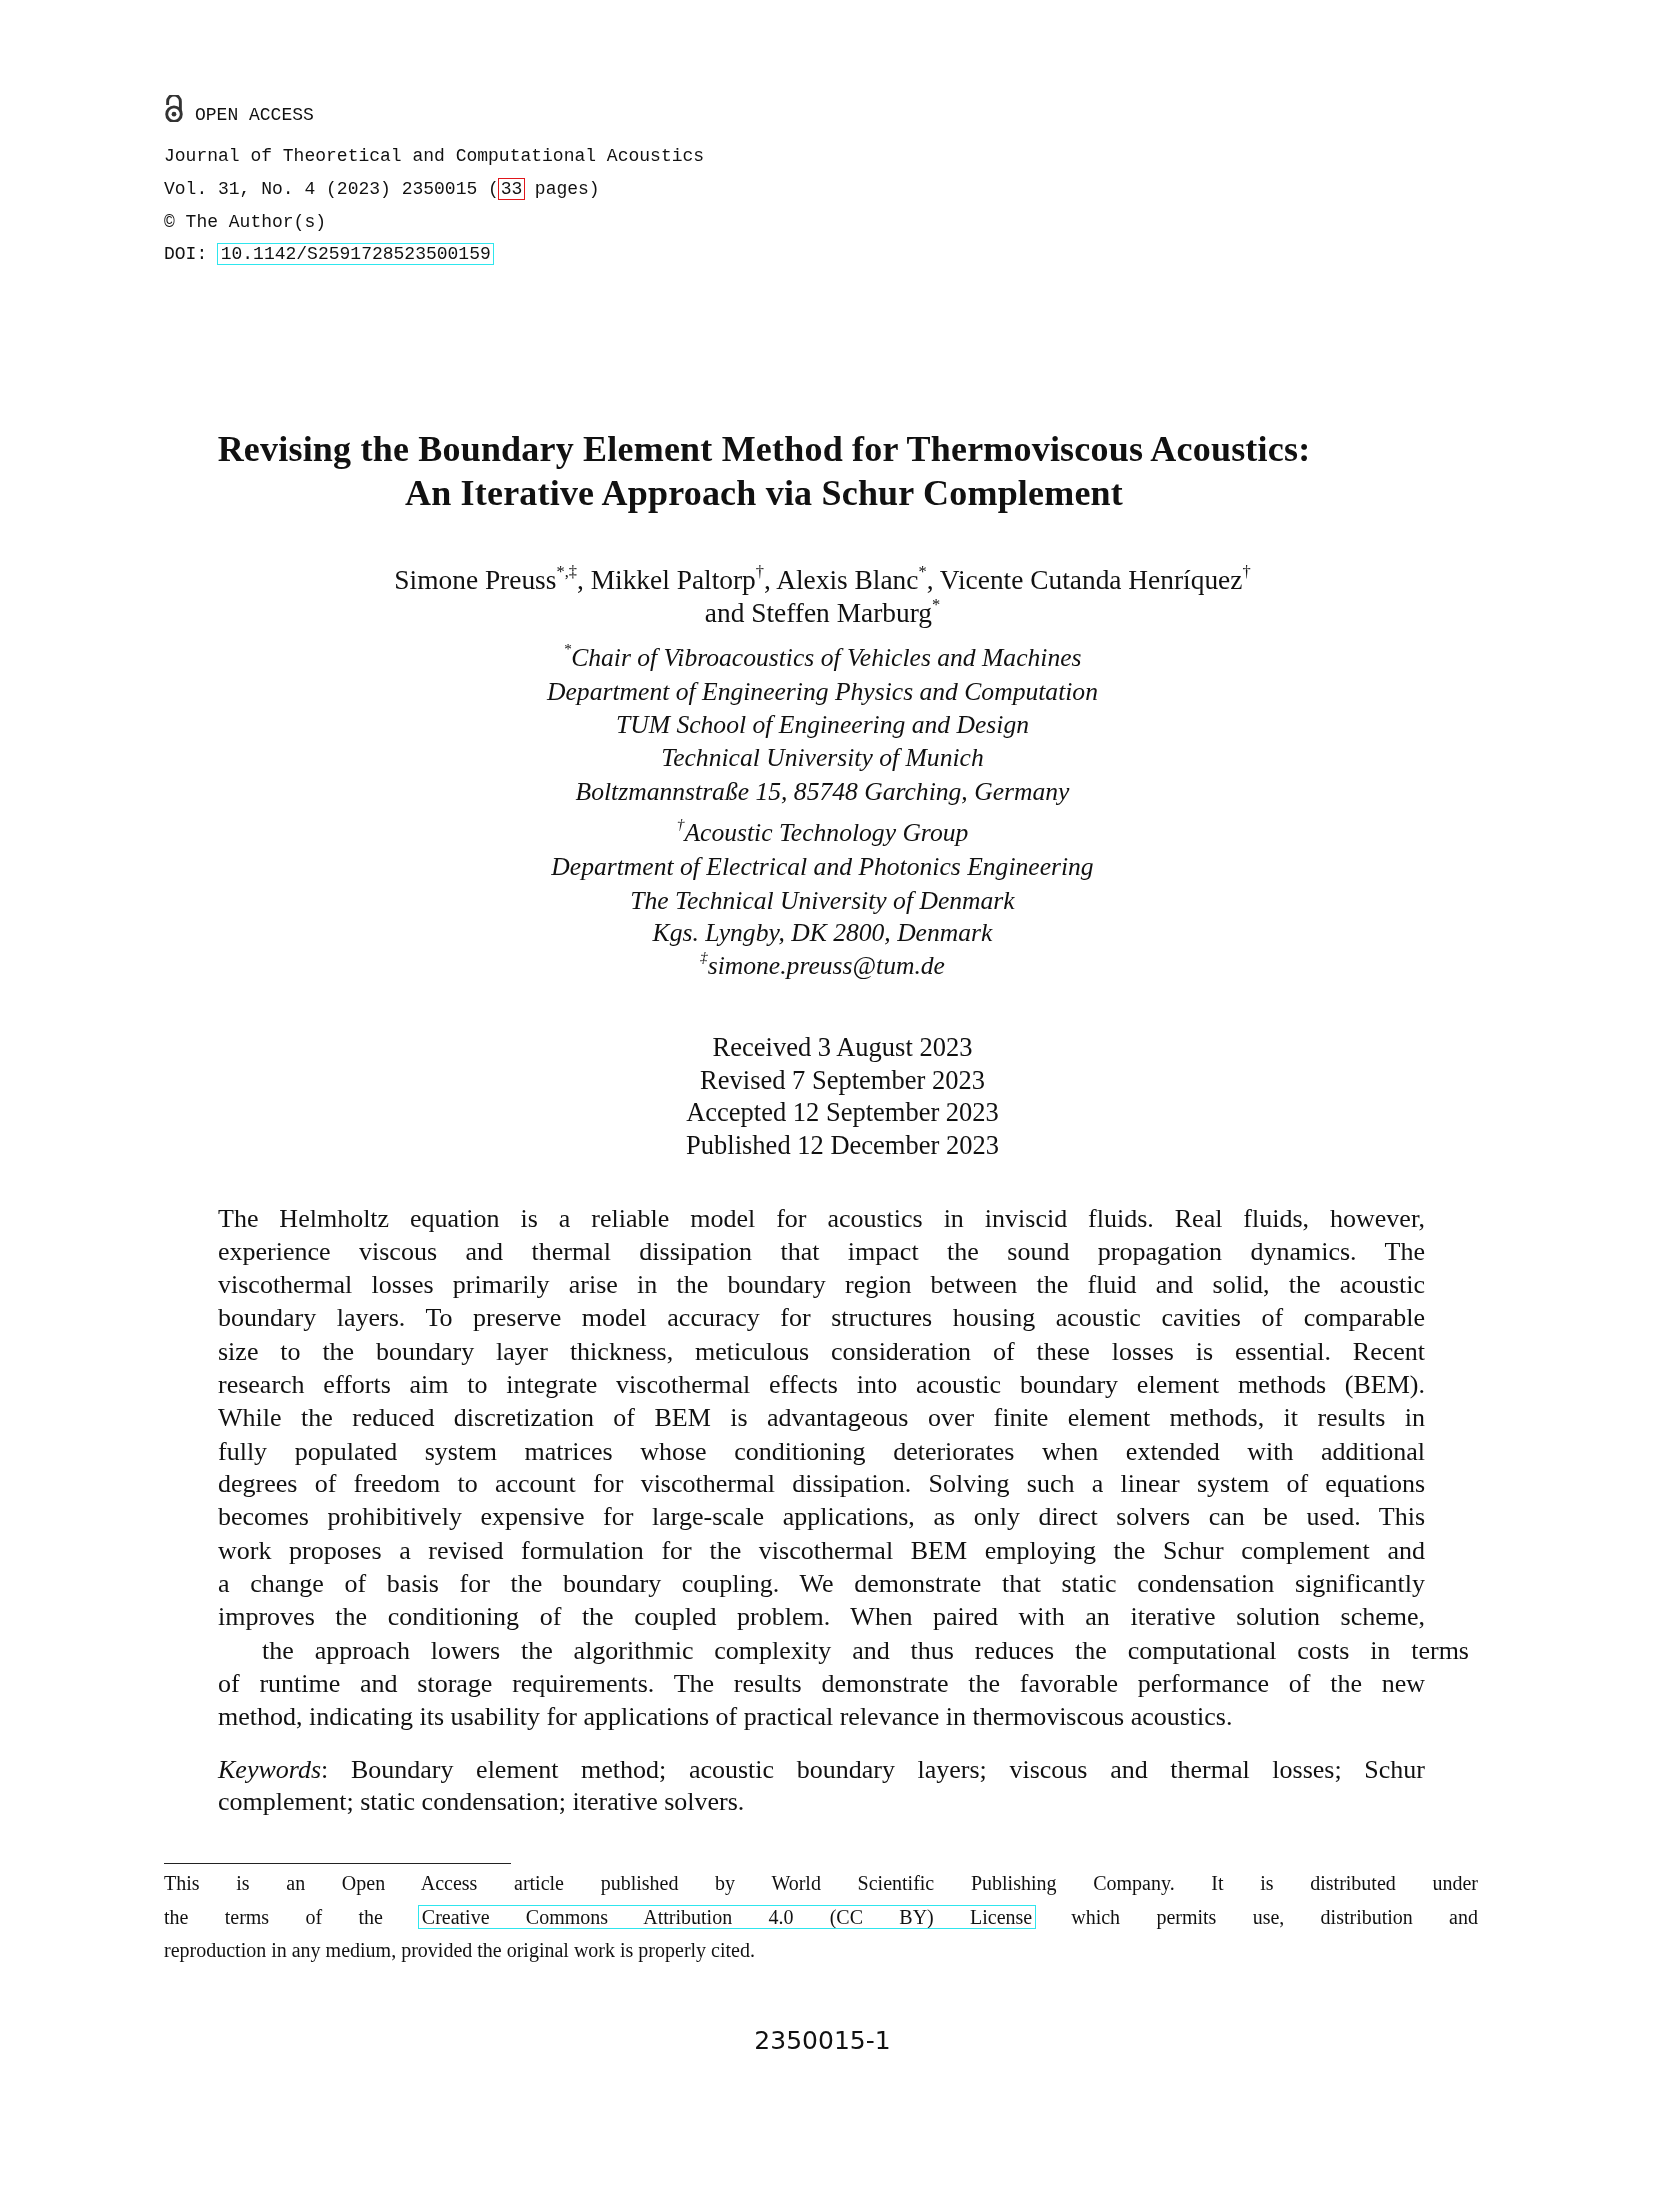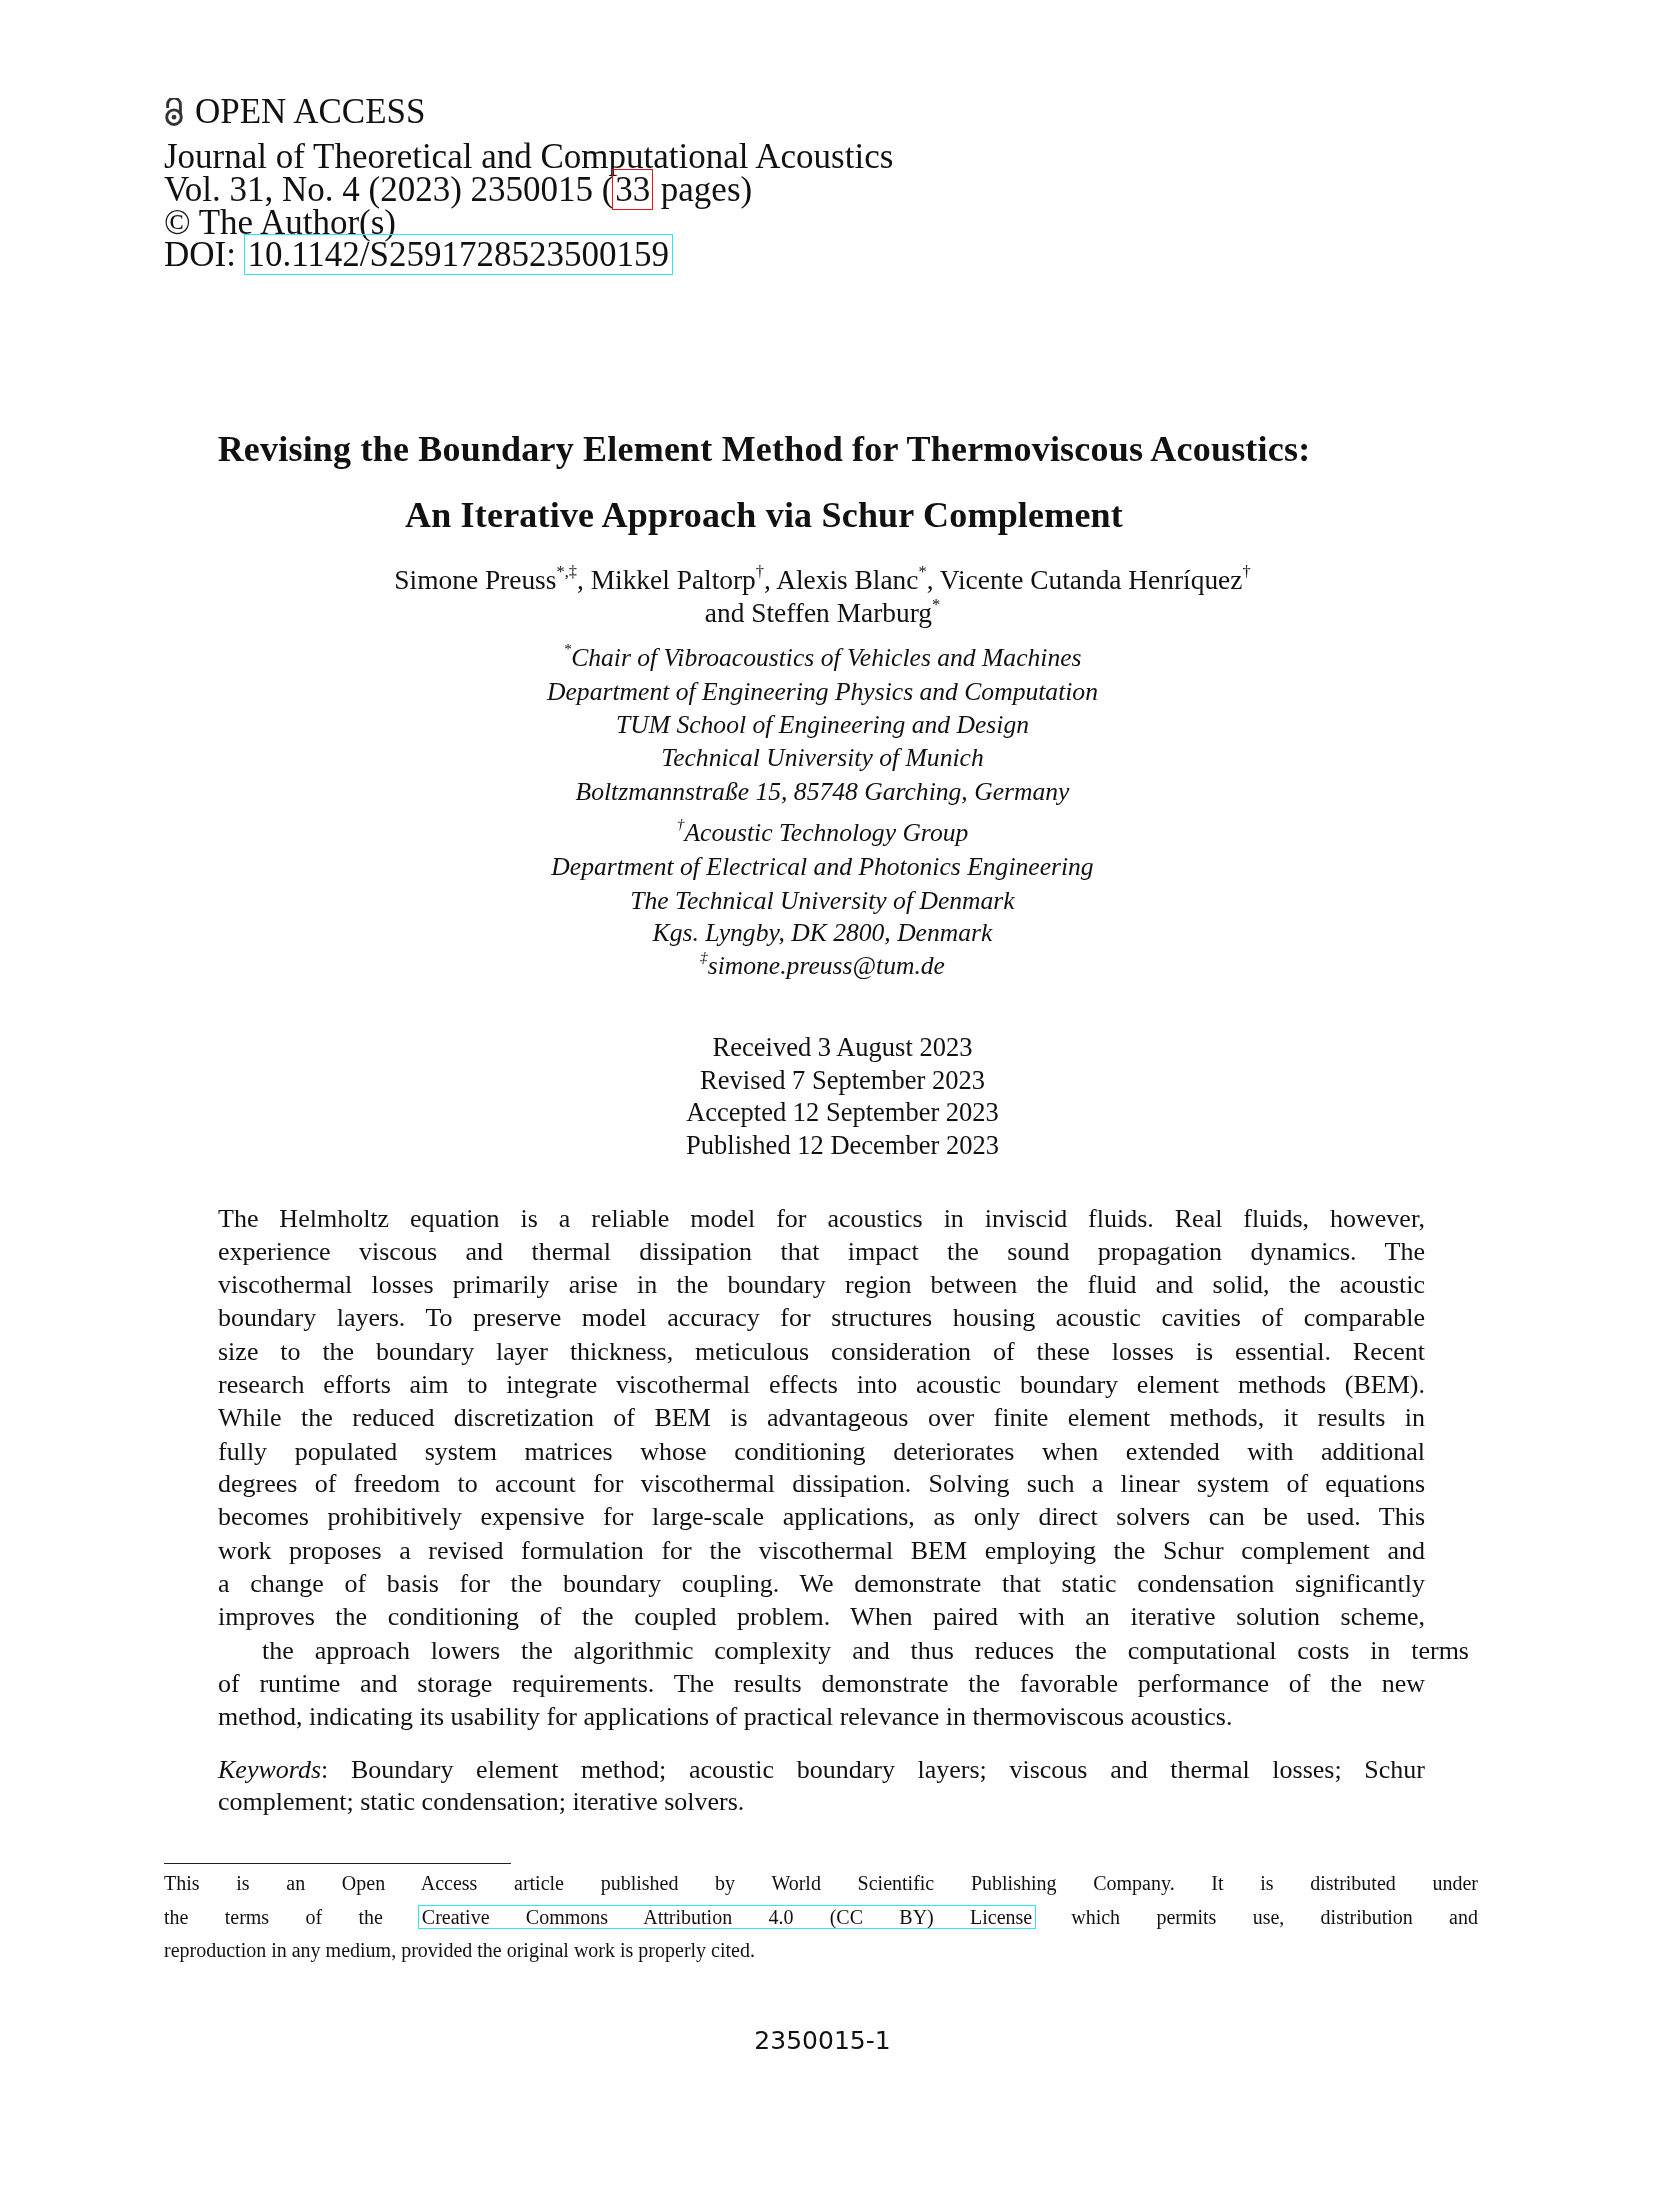--- a/index.html
+++ b/index.html
@@ -1,19 +1,19 @@
 <!DOCTYPE html>
 <html style="font-size:14.6px"><head>
 <meta charset="utf-8">
 <style>
   html, body { margin: 0; padding: 0; background: #ffffff; }
   body { width: 1656px; height: 2204px; position: relative; overflow: hidden;
          font-family: "Liberation Serif", "DejaVu Serif", serif; color: #111; }
   .abs { position: absolute; white-space: nowrap; }
-  .hdr { left: 164px; font-size: 35px; line-height: 33px; }
+  .hdr { left: 164px; font-size: 18px; line-height: 33px; font-family: Liberation Mono, monospace; }
   .oa-icon { display: inline-block; width: 20px; height: 27.4px; vertical-align: -2.7px; margin-right: 11px; }
   .linkbox-red { outline: 1.8px solid #e0161b; outline-offset: 0px; padding: 0 1.8px; }
   .linkbox-cyan { outline: 1.8px solid #2ee6ee; outline-offset: 0px; padding: 0 2.7px; }
   .title { left: 0; width: 1528px; text-align: center; font-weight: bold; font-size: 36px; line-height: 44px; letter-spacing: 0.2px; }
   .center { left: 0; width: 1645px; text-align: center; }
   .authors { font-size: 27.4px; line-height: 33px; }
   .aff { font-style: italic; font-size: 25.6px; line-height: 33px; }
   .dates { font-size: 26.5px; line-height: 33px; margin-left: 20px; }
   .abstract-line { left: 218px; width: 1207px; font-size: 26px; line-height: 33px; text-align: justify; text-align-last: justify; white-space: normal; height: 33px; overflow: visible; }
   .abstract-line.last { text-align-last: left; }
@@ -39,21 +39,21 @@
 <div class="abs hdr" style="top:140px;">Journal of Theoretical and Computational Acoustics</div>
 <div class="abs hdr" style="top:173px;">
   <span>Vol. 31, No. 4 (2023) 2350015 (</span><a class="linkbox-red">33</a><span> pages)</span>
 </div>
 <div class="abs hdr" style="top:206px;">© The Author(s)</div>
 <div class="abs hdr" style="top:238px;">
   <span>DOI: </span><a class="linkbox-cyan">10.1142/S2591728523500159</a>
 </div>
 
 <div class="abs title" style="top:427px;">Revising the Boundary Element Method for Thermoviscous Acoustics:</div>
-<div class="abs title" style="top:493px;">An Iterative Approach via Schur Complement</div>
+<div class="abs title" style="top:471px;">An Iterative Approach via Schur Complement</div>
 
 <div class="abs center authors" style="top:564px;">
   <span>Simone Preuss</span><sup>*,‡</sup>,
   <span>Mikkel Paltorp</span><sup>†</sup>,
   <span>Alexis Blanc</span><sup>*</sup>,
   <span>Vicente Cutanda Henríquez</span><sup>†</sup>
 </div>
 <div class="abs center authors" style="top:597px;">
   <span>and </span><span>Steffen Marburg</span><sup>*</sup>
 </div>

